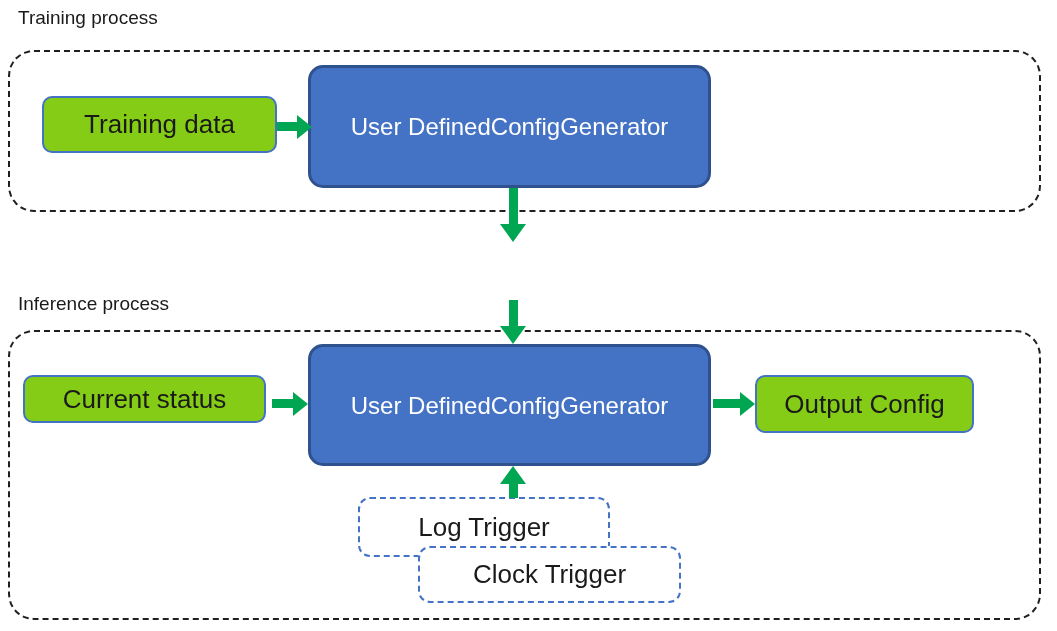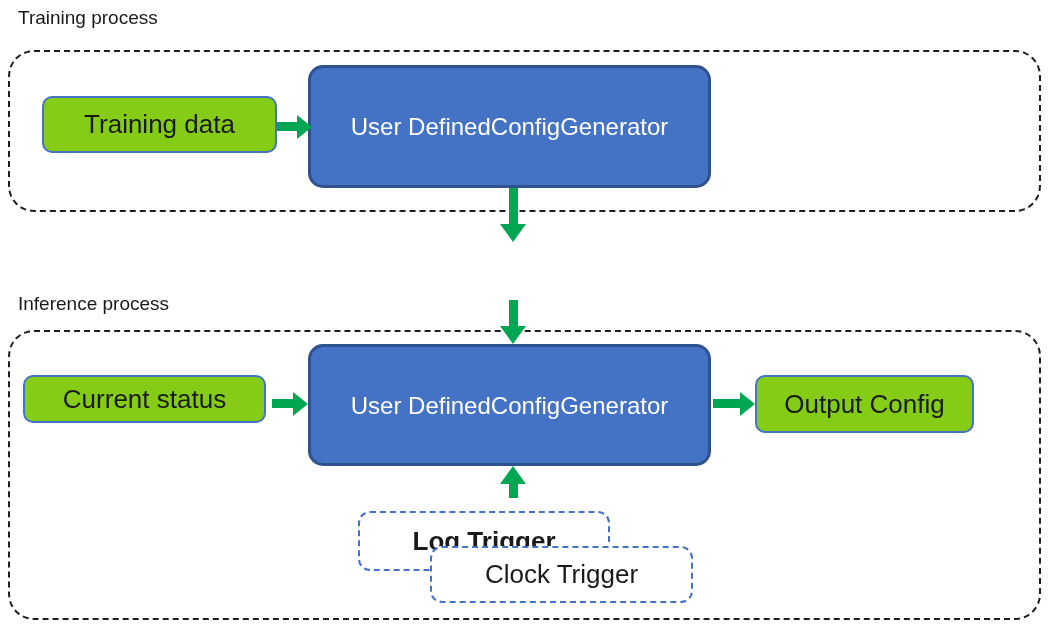--- a/index.html
+++ b/index.html
@@ -133,21 +133,21 @@
 
   <div class="white-box" style="left:755px; top:375px; width:219px; height:58px;">
     <span>Output Config</span>
   </div>
 
   <div class="arrow">
     <div class="head up" style="left:500px; top:466px;"></div>
     <div class="shaft" style="left:509px; top:483px; width:9px; height:15px;"></div>
   </div>
 
-  <div class="trigger-box" style="left:358px; top:511px; width:252px; height:60px; z-index:2;font-weight:bold;">
+  <div class="trigger-box" style="left:358px; top:497px; width:252px; height:60px; z-index:2;">
     <span>Log Trigger</span>
   </div>
 
-  <div class="trigger-box" style="left:430px; top:546px; width:263px; height:57px; z-index:4;">
+  <div class="trigger-box" style="left:418px; top:546px; width:263px; height:57px; z-index:4;">
     <span>Clock Trigger</span>
   </div>
 
 </div>
 
 </body></html>

